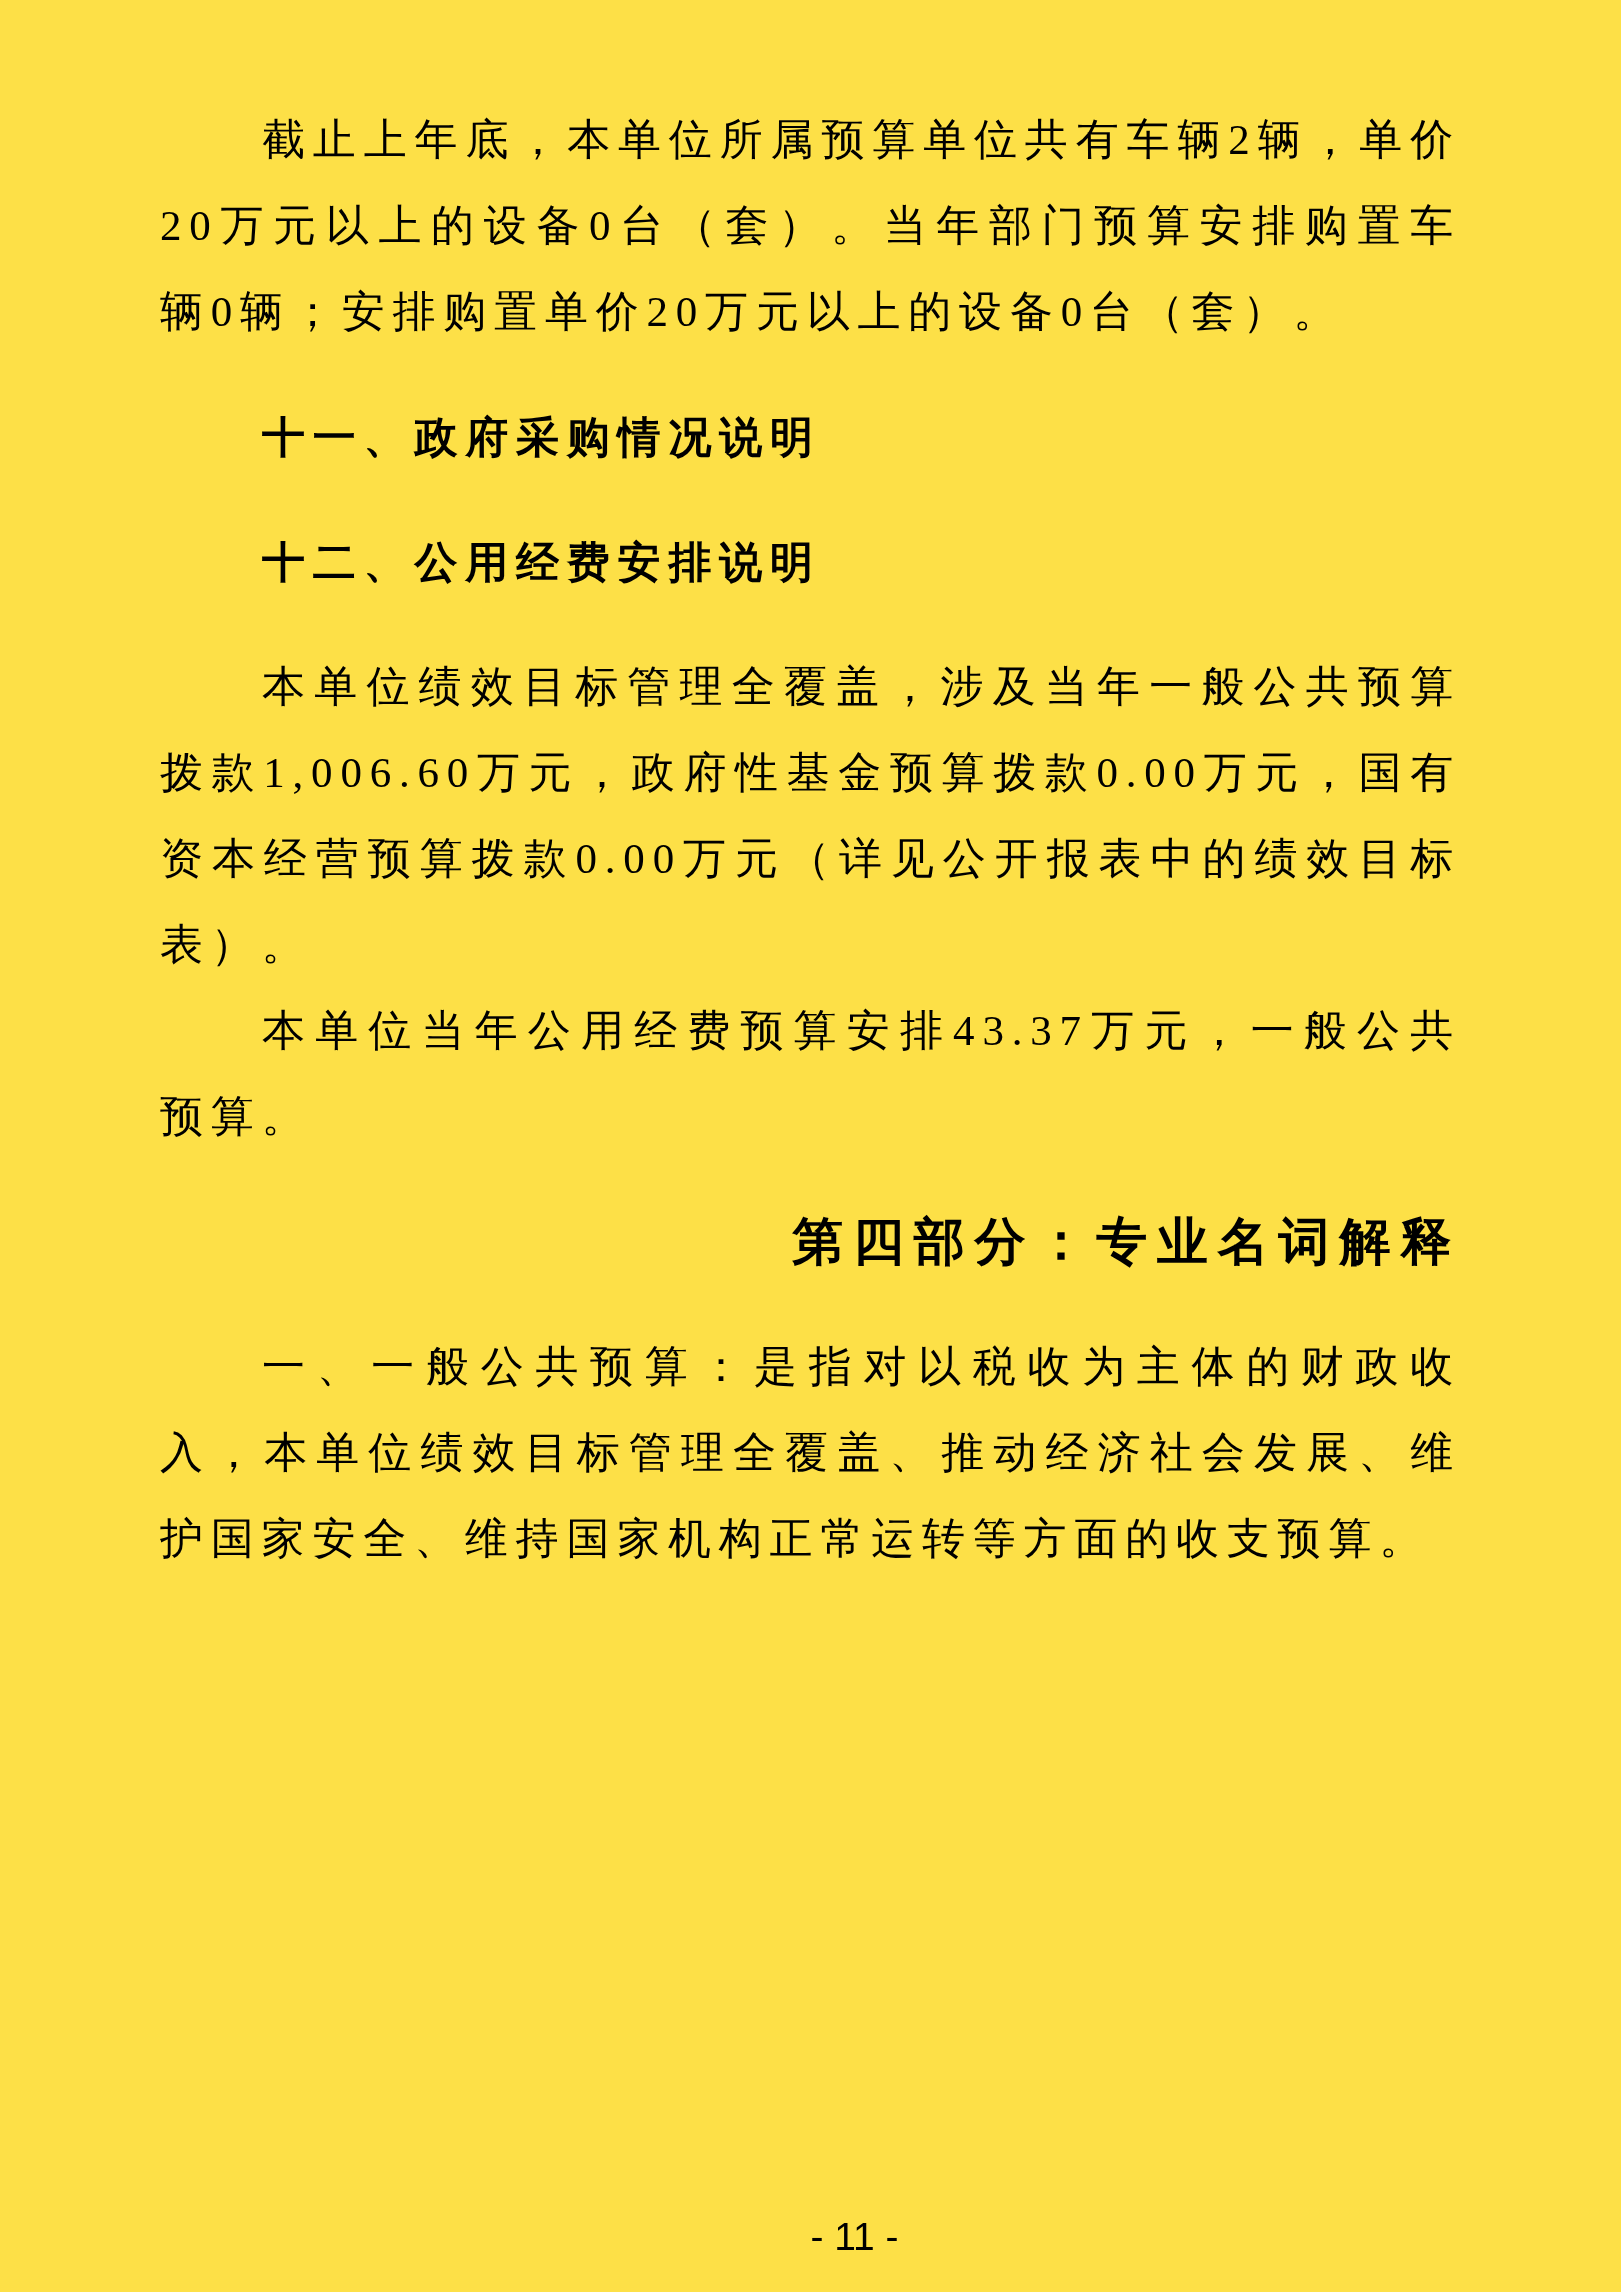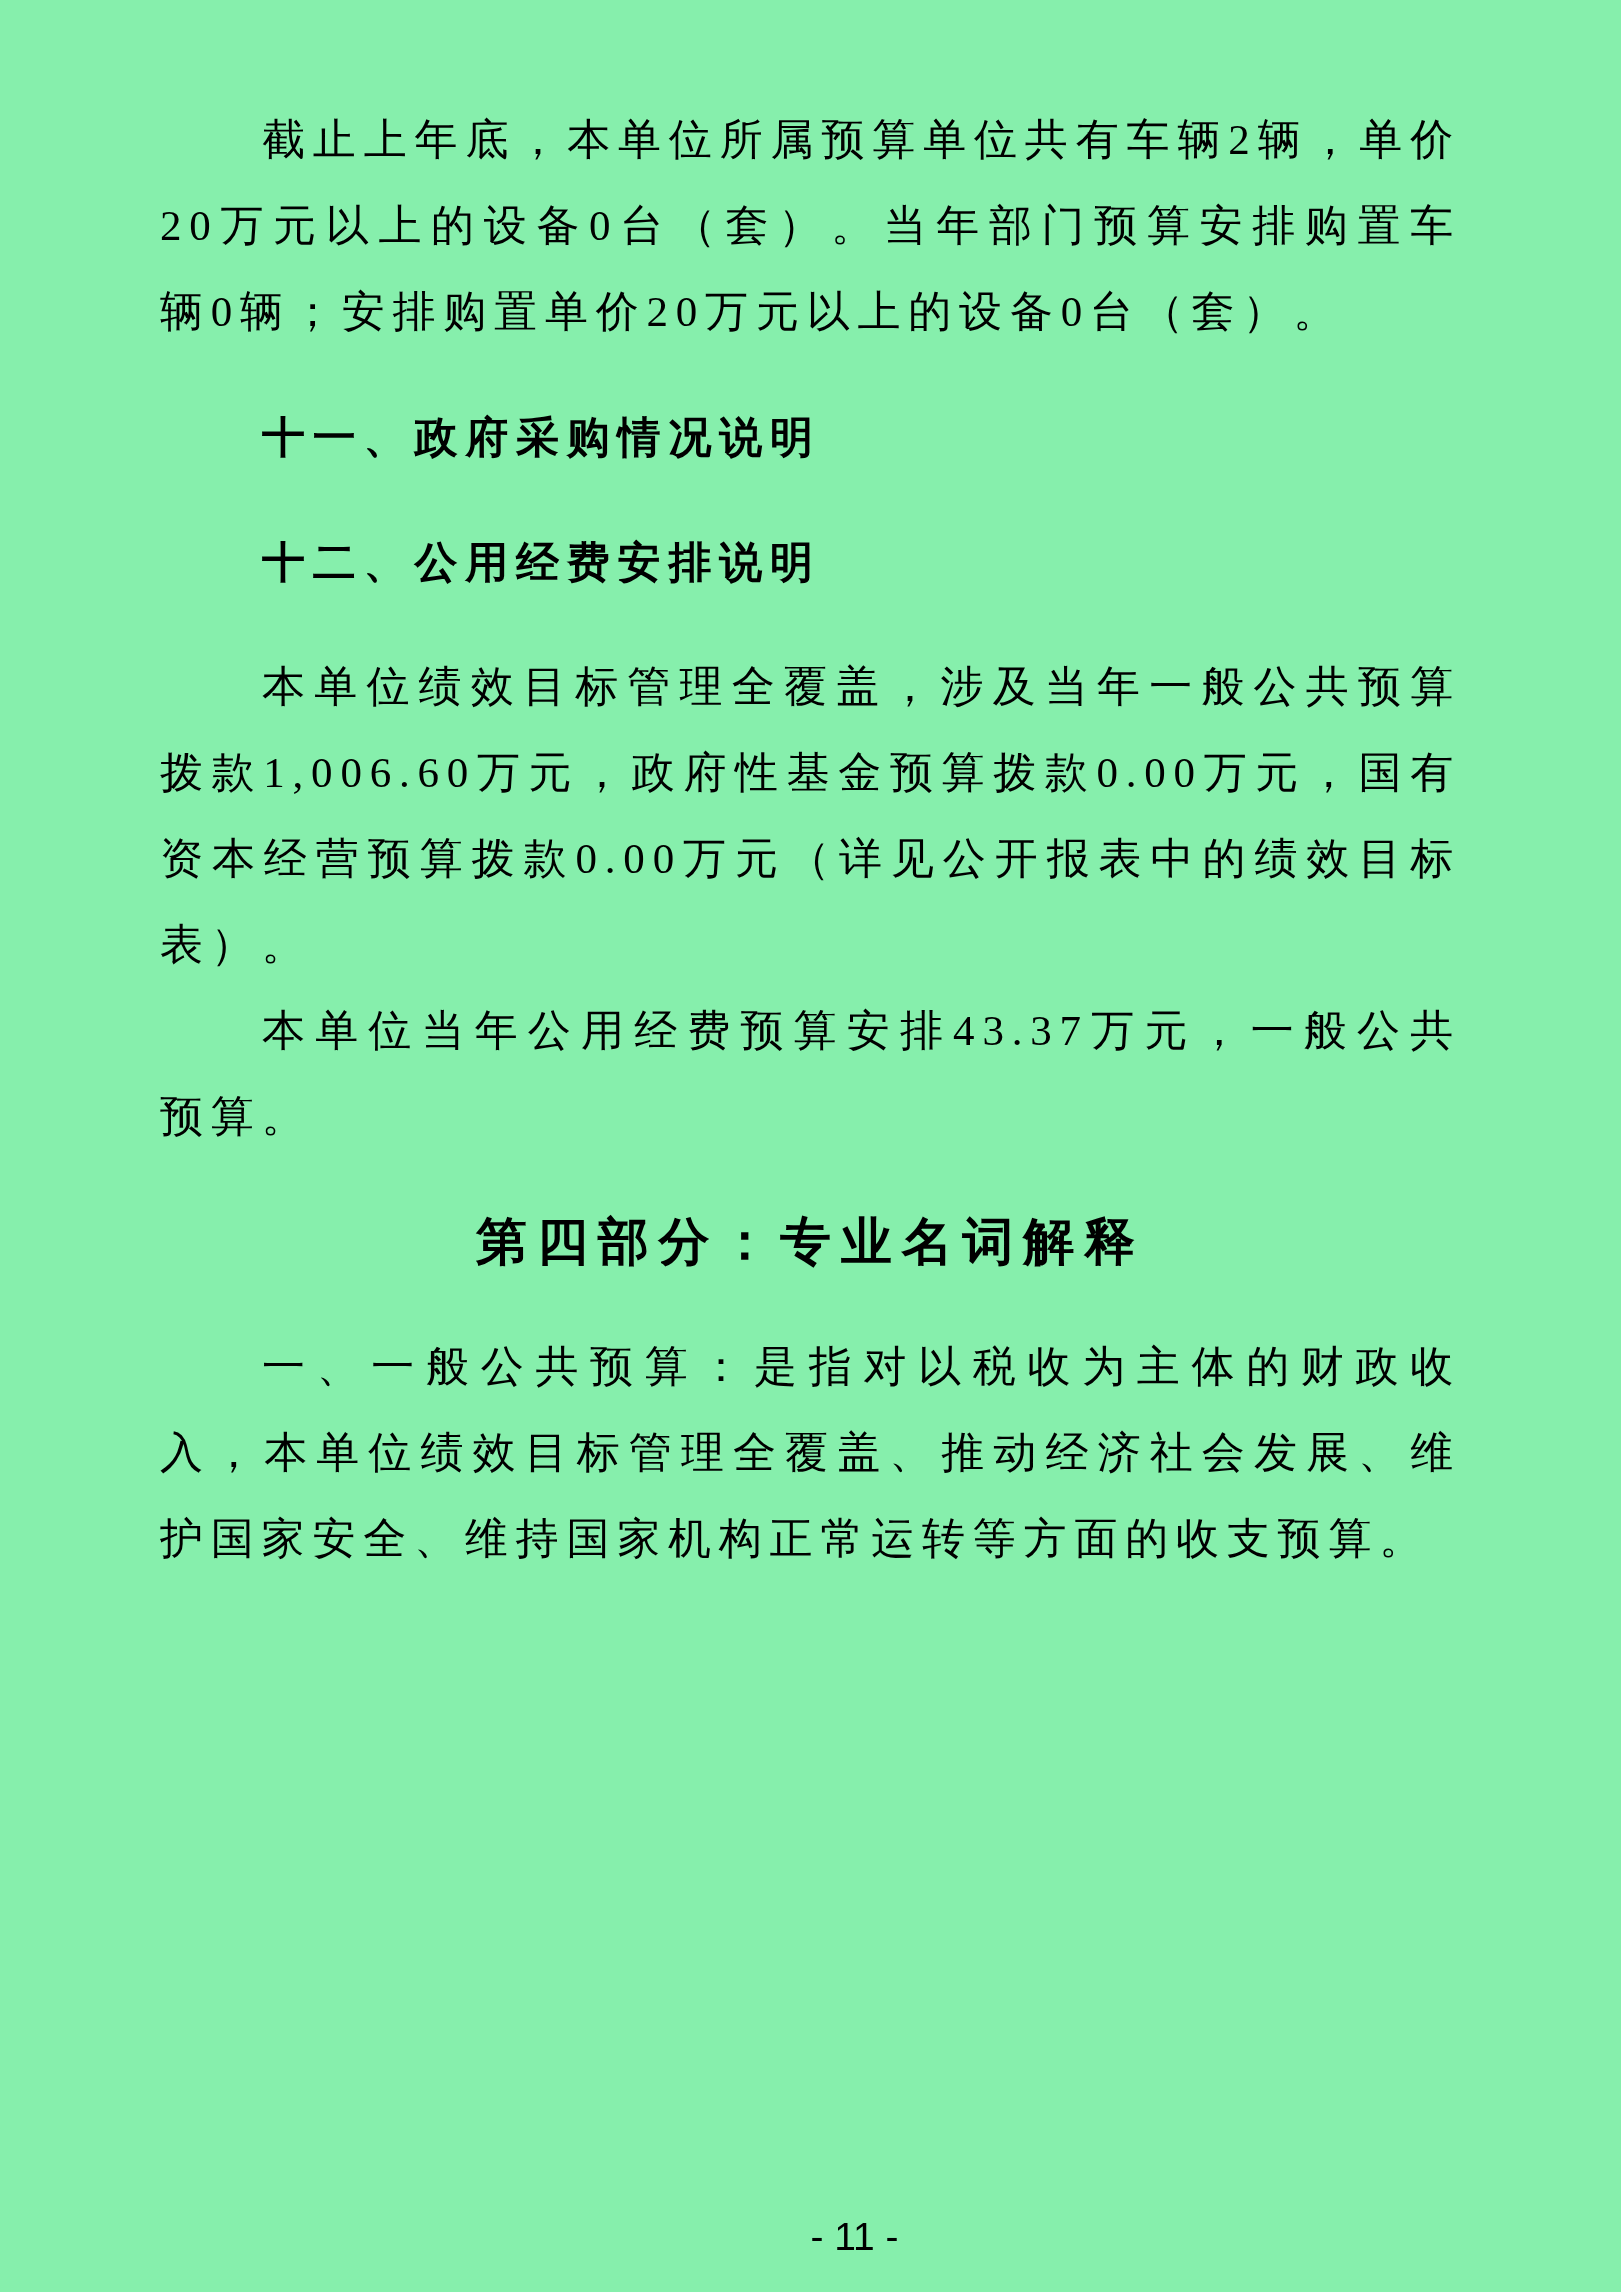--- a/index.html
+++ b/index.html
@@ -4,21 +4,21 @@
 <style>
   html, body {
     margin: 0;
     padding: 0;
     background: #ffffff;
   }
   .page {
     position: relative;
     width: 1621px;
     height: 2293px;
-    background: #86efac;
+    background: #fde047;
     overflow: hidden;
     color: #000000;
     font-family: "Liberation Serif", serif;
   }
   .content {
     position: absolute;
     top: 97px;
     left: 160px;
     width: 1301px;
   }
@@ -39,21 +39,21 @@
     letter-spacing: 7.8px;
     text-indent: 102px;
     font-weight: 700;
     font-family: "Liberation Sans", sans-serif;
   }
   .part-title {
     margin: 39px 0;
     font-size: 51px;
     line-height: 86px;
     letter-spacing: 9.8px;
-    text-align: center;
+    text-align: right;
     font-weight: 700;
     font-family: "Liberation Sans", sans-serif;
   }
   .page-footer {
     position: absolute;
     left: 0;
     top: 2213px;
     width: 100%;
     text-align: center;
     font-size: 39px;

